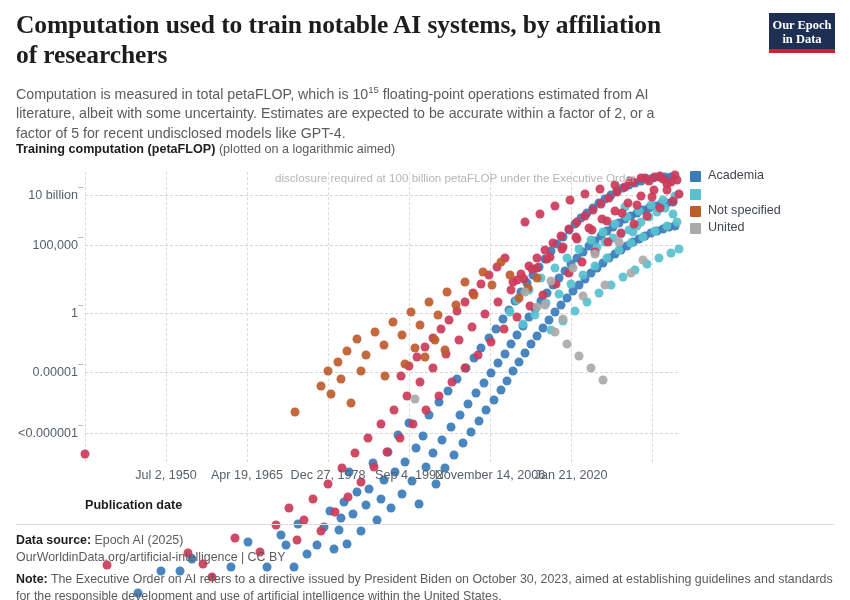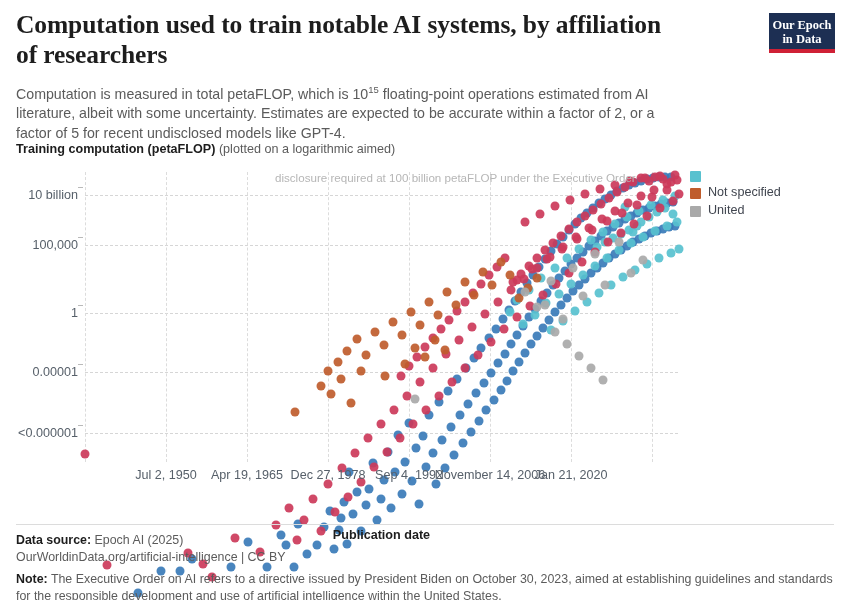--- a/index.html
+++ b/index.html
@@ -72,21 +72,21 @@
     border-top:1px solid #b9b9b9;
   }
   .xtick{
     position:absolute;top:468px;
     font-size:12.6px;color:#57606a;
     transform:translateX(-50%);
     white-space:nowrap;
   }
   .xaxis-title{
     position:absolute;top:498px;left:85px;width:593px;
-    text-align:center;font-size:12.6px;font-weight:700;color:#1d1d1d;margin-top:30px;
+    text-align:left;font-size:12.6px;font-weight:700;color:#1d1d1d;
   }
   .annotation{
     position:absolute;
     font-size:11.6px;color:#b6b6b6;
     white-space:nowrap;
   }
 
   .dot{
     position:absolute;
     width:9px;height:9px;border-radius:50%;
@@ -556,20 +556,24 @@
       <div class="xtick" style="left: 409px;">Sep 4, 1992</div>
       <div class="xtick" style="left: 490px;">November 14, 2006</div>
       <div class="xtick" style="left: 571px;">Jan 21, 2020</div>
       <div class="annotation" style="left: 275px; top: 171px;">disclosure required at 100 billion petaFLOP under the Executive Order</div>
     </div>
 
   <div class="xaxis-title">Publication date</div>
 
   <div class="legend" id="legend">
       <div class="legend-item">
+        <span class="legend-swatch" style="background: rgb(58, 123, 184);"></span>
+        <span class="legend-label">Academia</span>
+      </div>
+      <div class="legend-item">
         <span class="legend-swatch" style="background: rgb(88, 193, 207);"></span>
       </div>
       <div class="legend-item">
         <span class="legend-swatch" style="background: rgb(191, 92, 44);"></span>
         <span class="legend-label">Not specified</span>
       </div>
       <div class="legend-item">
         <span class="legend-swatch" style="background: rgb(169, 169, 169);"></span>
         <span class="legend-label">United</span>
       </div>

